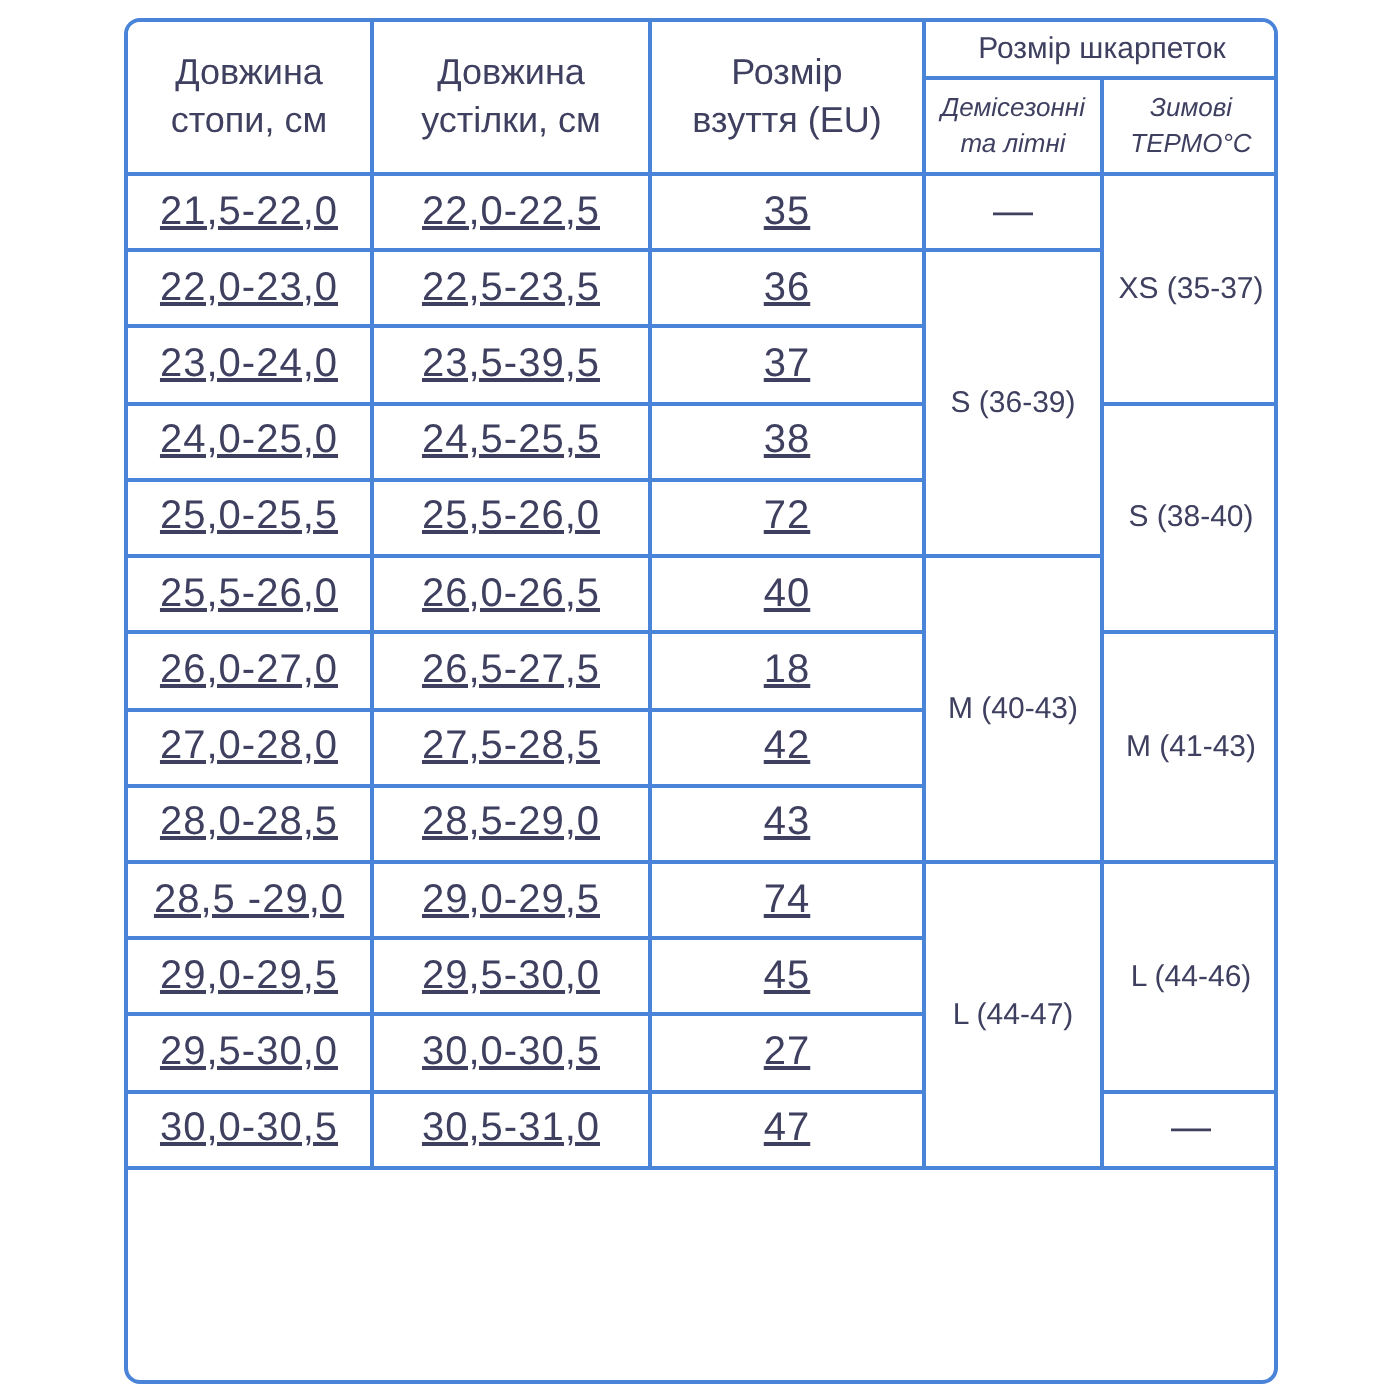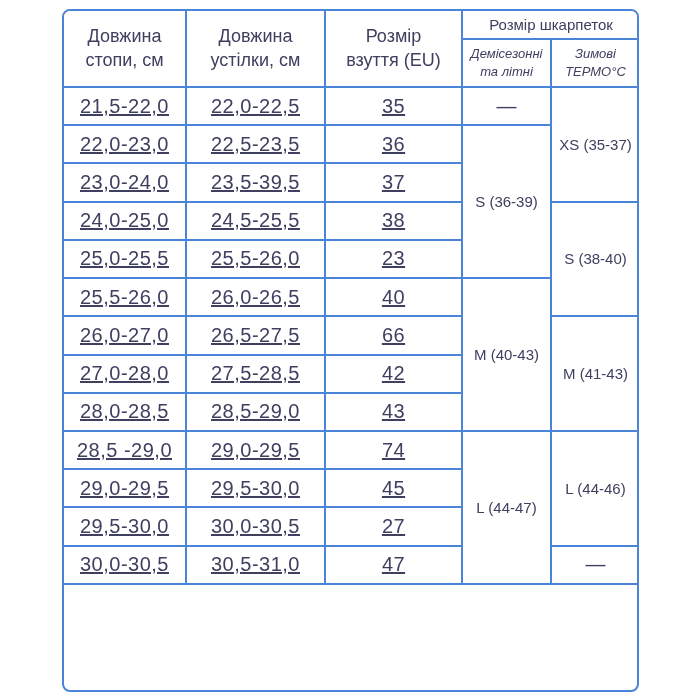--- a/index.html
+++ b/index.html
@@ -103,32 +103,32 @@
     </tr>
     <tr>
       <td class="num">24,0-25,0</td>
       <td class="num">24,5-25,5</td>
       <td class="num">38</td>
       <td class="sock" rowspan="3">S (38-40)</td>
     </tr>
     <tr>
       <td class="num">25,0-25,5</td>
       <td class="num">25,5-26,0</td>
-      <td class="num">23</td>
+      <td class="num">72</td>
     </tr>
     <tr>
       <td class="num">25,5-26,0</td>
       <td class="num">26,0-26,5</td>
       <td class="num">40</td>
       <td class="sock" rowspan="4">M (40-43)</td>
     </tr>
     <tr>
       <td class="num">26,0-27,0</td>
       <td class="num">26,5-27,5</td>
-      <td class="num">66</td>
+      <td class="num">18</td>
       <td class="sock" rowspan="3">M (41-43)</td>
     </tr>
     <tr>
       <td class="num">27,0-28,0</td>
       <td class="num">27,5-28,5</td>
       <td class="num">42</td>
     </tr>
     <tr>
       <td class="num">28,0-28,5</td>
       <td class="num">28,5-29,0</td>

